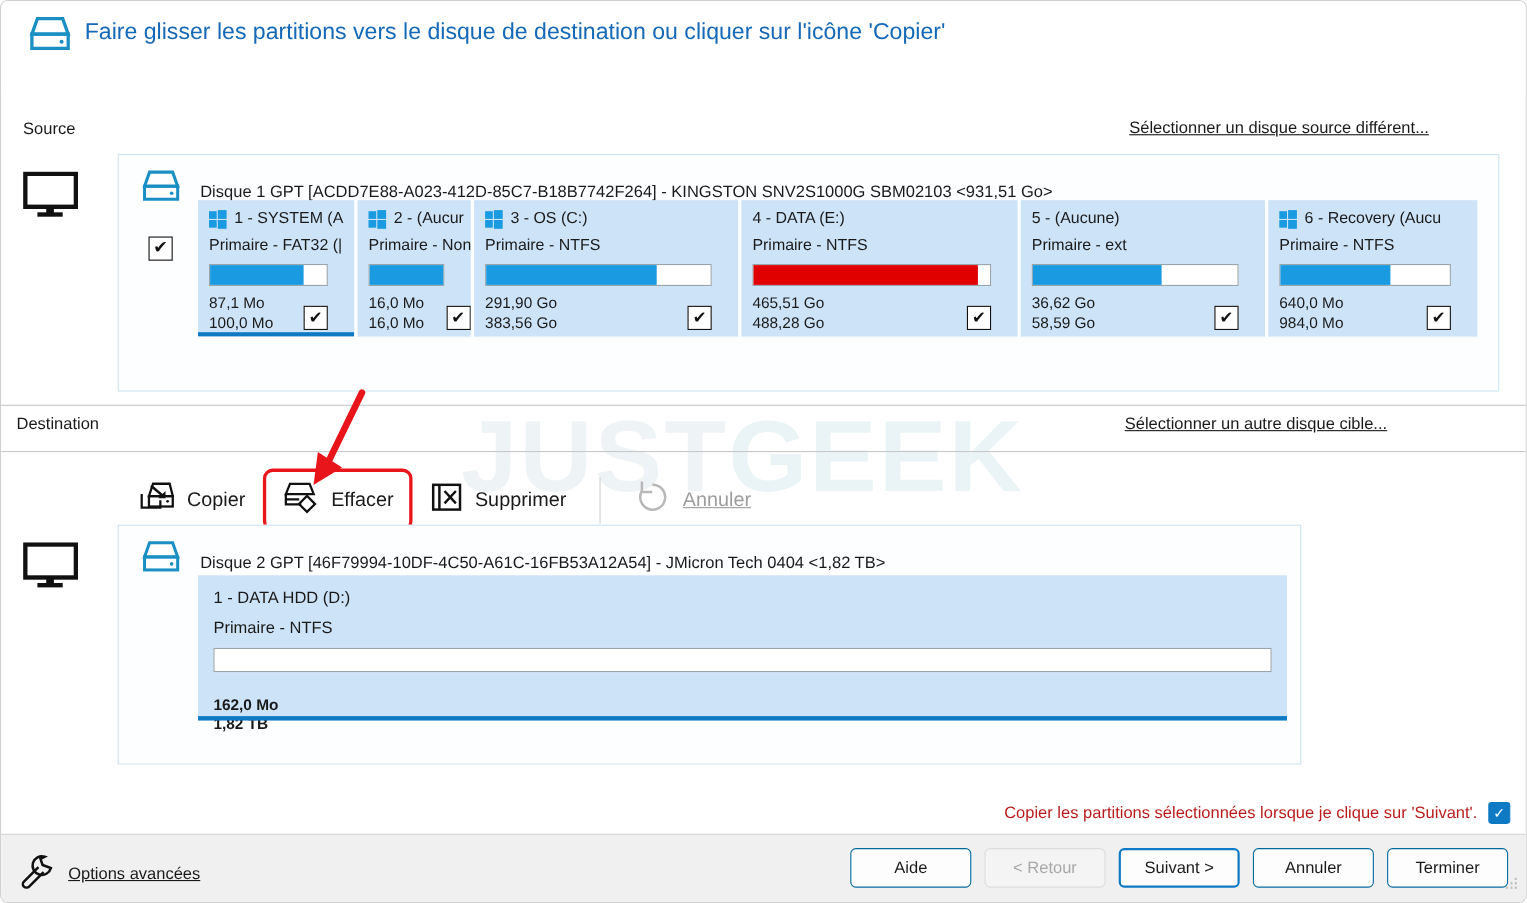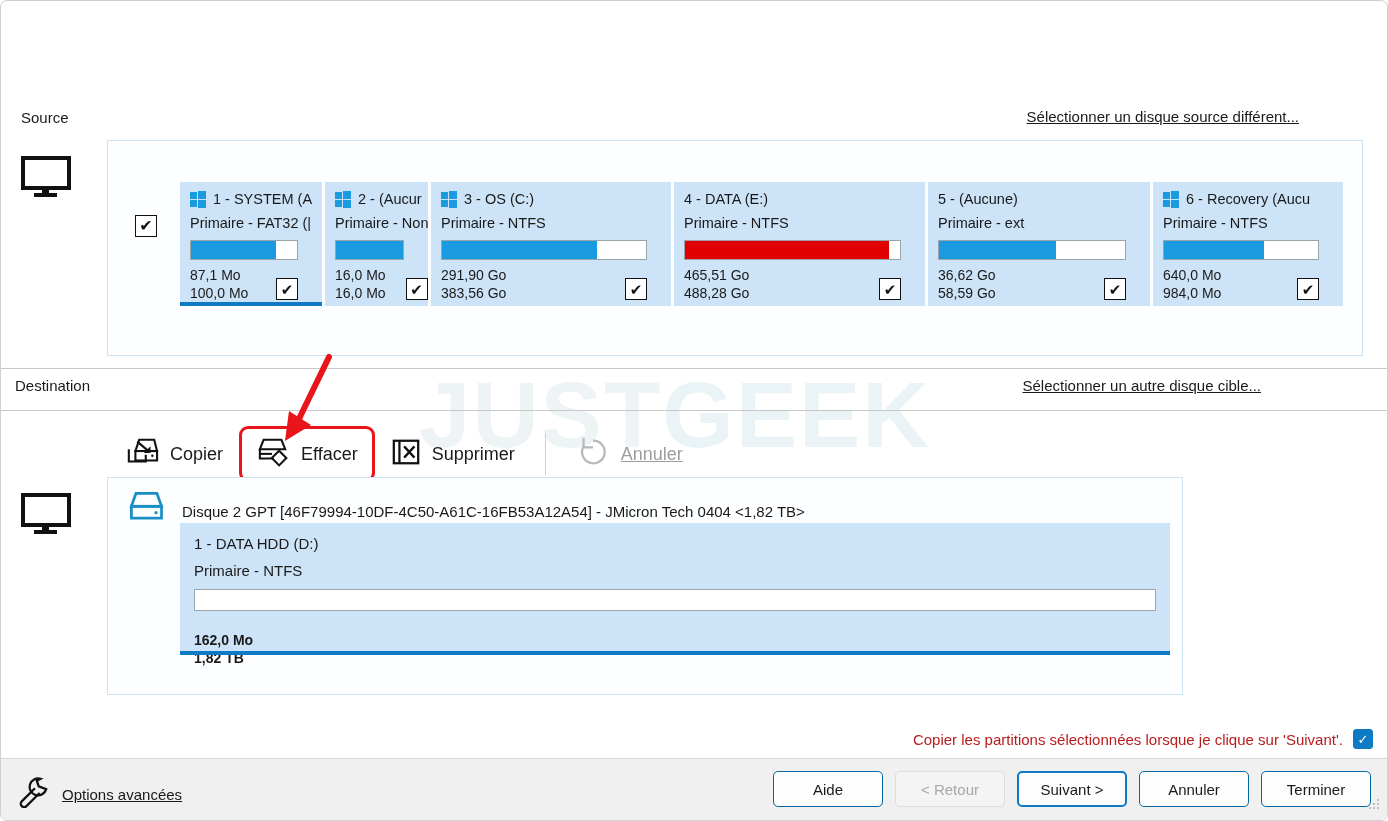--- a/index.html
+++ b/index.html
@@ -210,33 +210,53 @@
   .grip { position: absolute; right: 6px; bottom: 5px; opacity: .55; }
 
   .arrow { position: absolute; left: 276px; top: 352px; pointer-events: none; }
 </style>
 </head>
 <body>
 
 <div class="window">
 
 
+  <div class="header">
+    <span class="src-icon">
+      <svg width="48" height="48" viewBox="0 0 48 48">
+        <path d="M8 20 L13 6 L36 6 L41 20 Z" fill="none" stroke="#1a8fc4" stroke-width="3"></path>
+        <rect x="8" y="20" width="33" height="13" fill="none" stroke="#1a8fc4" stroke-width="3"></rect>
+        <circle cx="35" cy="27" r="1.8" fill="#1a8fc4"></circle>
+      </svg>
+    </span>
+    <span class="instruction">Faire glisser les partitions vers le disque de destination ou cliquer sur l'icône  'Copier'</span>
+  </div>
 
   <div class="source-label">Source</div>
   <a class="link src-link">Sélectionner un disque source différent...</a>
 
   <span class="monitor-src">
     <svg width="50" height="42" viewBox="0 0 50 42">
       <rect x="2" y="2" width="46" height="30" fill="#fff" stroke="#111" stroke-width="4"></rect>
       <rect x="21" y="32" width="7" height="6" fill="#111"></rect>
       <rect x="13" y="37" width="23" height="4" fill="#111"></rect>
     </svg>
   </span>
 
   <div class="src-panel">
+    <div class="disk-row-head">
+      <span>
+        <svg width="44" height="42" viewBox="0 0 48 46">
+          <path d="M8 20 L13 6 L36 6 L41 20 Z" fill="none" stroke="#1a8fc4" stroke-width="3"></path>
+          <rect x="8" y="20" width="33" height="13" fill="none" stroke="#1a8fc4" stroke-width="3"></rect>
+          <circle cx="35" cy="27" r="1.8" fill="#1a8fc4"></circle>
+        </svg>
+      </span>
+      <span class="disk-title">Disque 1 GPT [ACDD7E88-A023-412D-85C7-B18B7742F264] - KINGSTON SNV2S1000G SBM02103  &lt;931,51 Go&gt;</span>
+    </div>
 
     <div class="disk-check">
       <span>✔</span>
     </div>
 
     <div class="parts">
 
       <div class="part selected" style="width:142px">
         <div class="part-head">
           <span class="winlogo">

